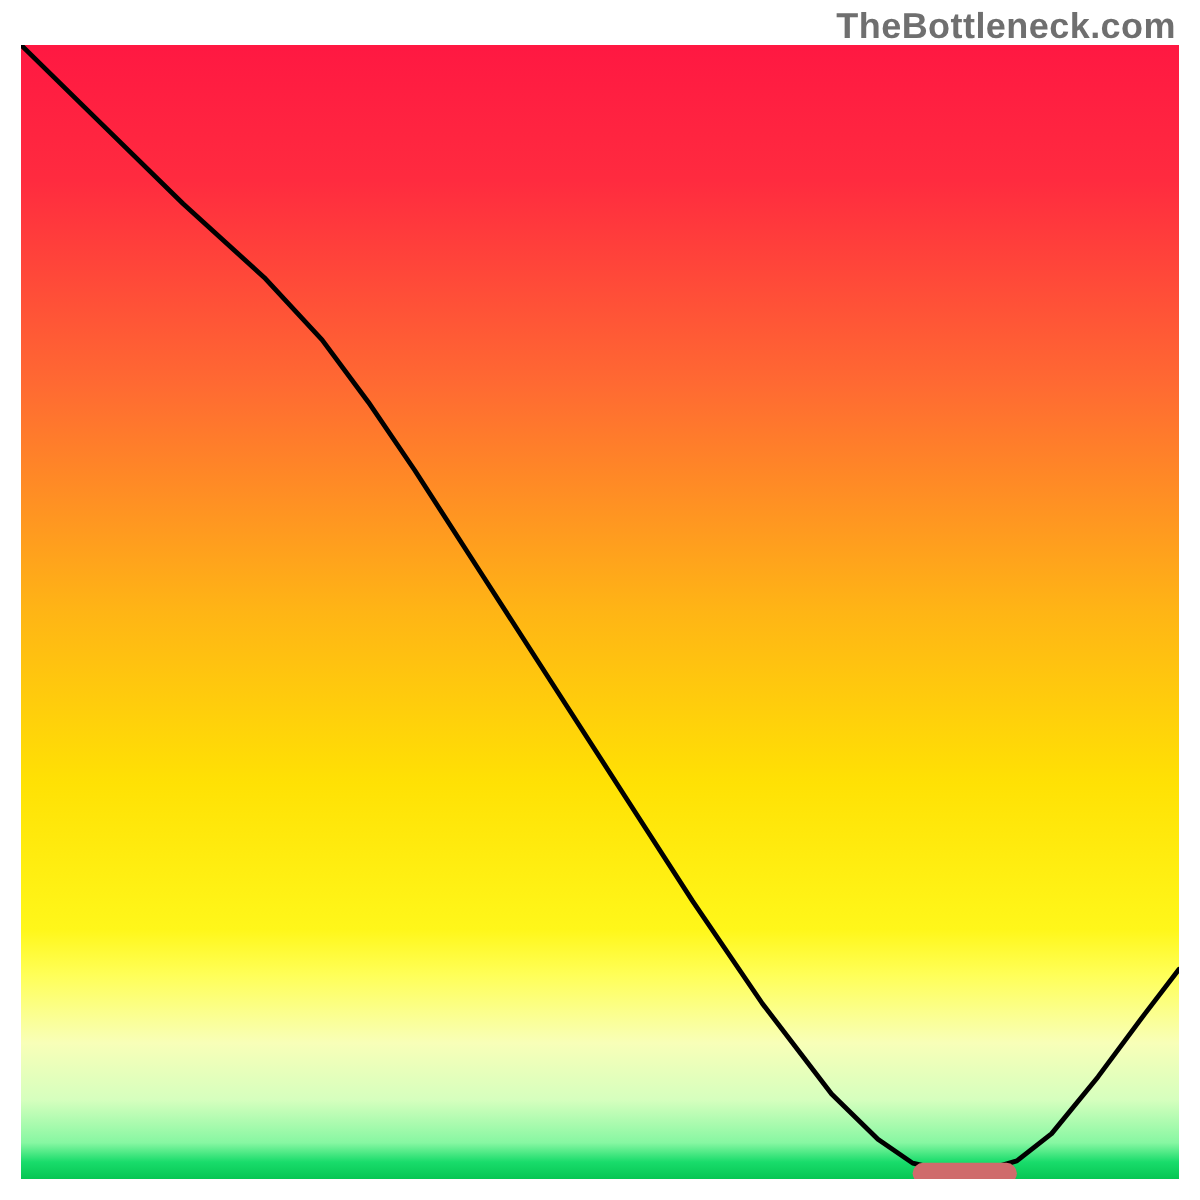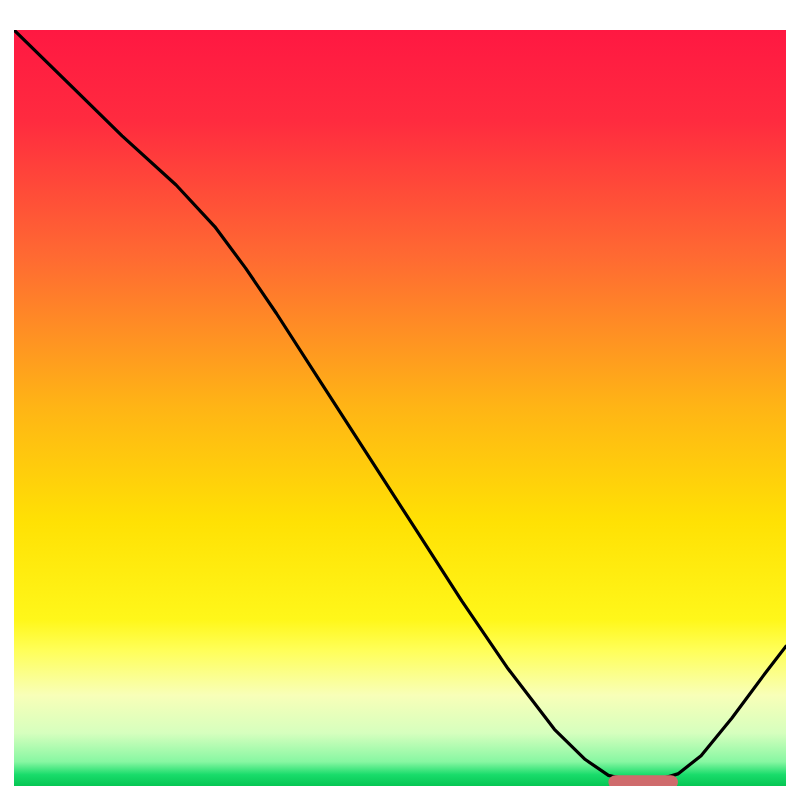--- a/index.html
+++ b/index.html
@@ -27,20 +27,21 @@
   }
   svg {
     display: block;
   }
 </style>
 </head>
 <body>
 
 <div class="chart-container">
 
+  <div class="attribution">TheBottleneck.com</div>
 
   <svg id="chart-svg" width="800" height="800" viewBox="0 0 800 800">
     <defs>
       <linearGradient id="bg-grad" x1="0" y1="0" x2="0" y2="1">
           <stop offset="0%" stop-color="#ff1842"></stop>
           <stop offset="12%" stop-color="#ff2b3f"></stop>
           <stop offset="30%" stop-color="#ff6a32"></stop>
           <stop offset="50%" stop-color="#ffb515"></stop>
           <stop offset="65%" stop-color="#ffe104"></stop>
           <stop offset="78%" stop-color="#fff71a"></stop>

